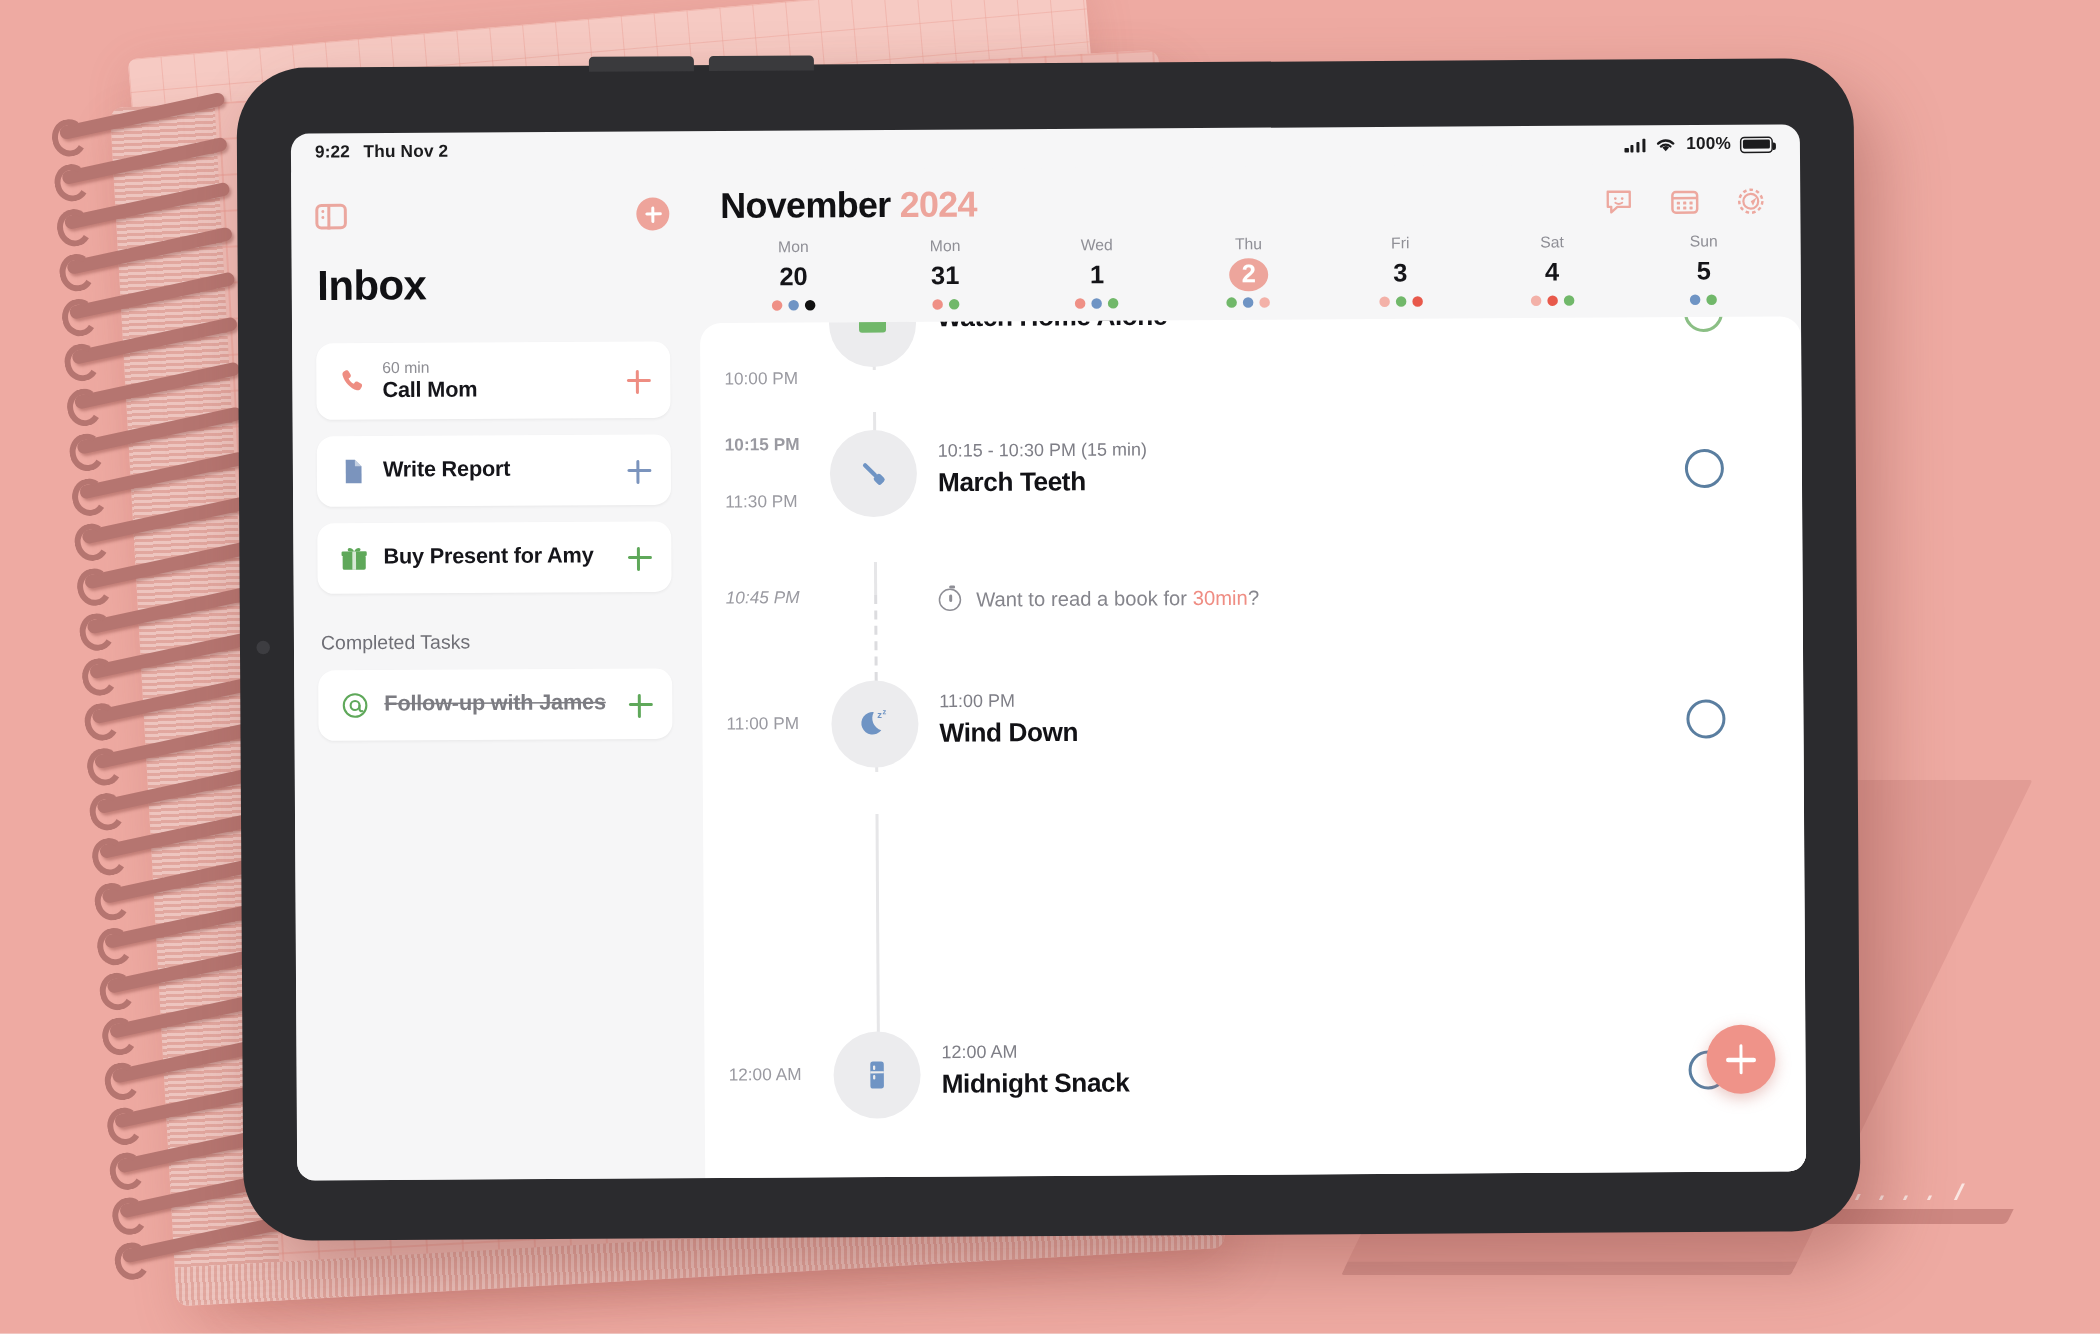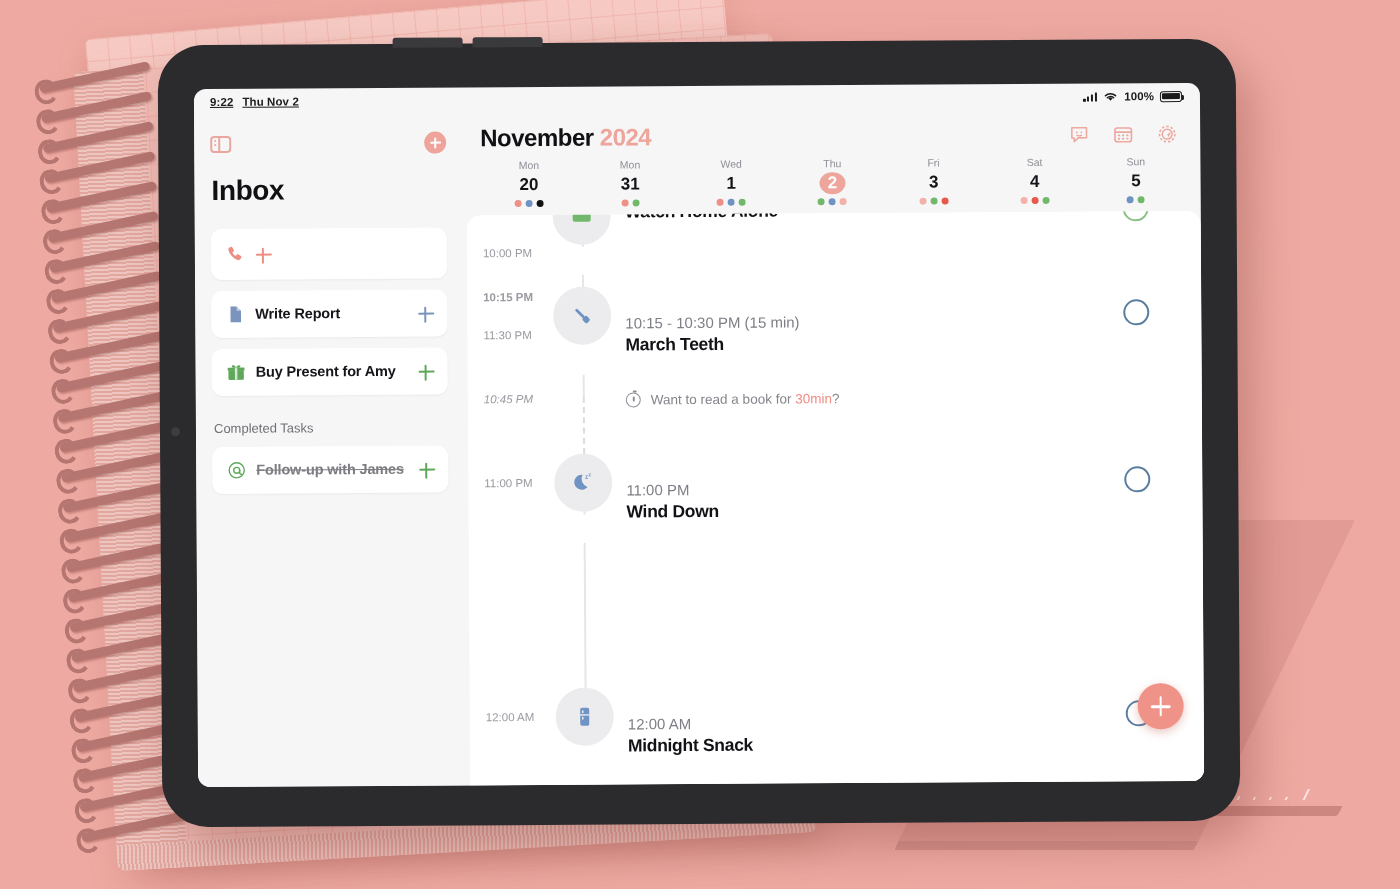--- a/index.html
+++ b/index.html
@@ -137,21 +137,21 @@
   }
 
   
   .statusbar{
     height:26px; flex:0 0 26px;
     display:flex; align-items:center; justify-content:space-between;
     padding:0 18px 0 16px;
     font-size:11.5px; font-weight:bold; color:#1b1b1d;
     letter-spacing:.1px;
   }
-  .sb-left{ display:flex; gap:9px; align-items:center;text-decoration:underline;}
+  .sb-left{ display:flex; gap:9px; align-items:center;}
   .sb-right{ display:flex; gap:6px; align-items:center;}
   .sig{ display:flex; align-items:flex-end; gap:1.5px; height:10px;}
   .sig i{ width:2.4px; background:#1b1b1d; border-radius:.5px; display:block;}
   .sig i:nth-child(1){height:3.5px;} .sig i:nth-child(2){height:5.5px;}
   .sig i:nth-child(3){height:7.5px;} .sig i:nth-child(4){height:9.5px;}
   .batt{
     width:22px;height:11px;border:1.4px solid #1b1b1d;border-radius:3px;
     position:relative; padding:1.4px;
   }
   .batt i{display:block;height:100%;width:100%;background:#1b1b1d;border-radius:1px;}
@@ -271,21 +271,21 @@
   .tl-line.dashed{
     background:none;
     border-left:2px dashed #dcdcdf;
     width:0;
   }
   .ev-ico{
     position:absolute; left:86px; width:58px; height:58px; border-radius:50%;
     background:#ececee; display:flex; align-items:center; justify-content:center;
   }
   .ev-text{ position:absolute; left:158px; }
-  .ev-time{ font-size:15px; color:#7e7e86; line-height:16px;margin-top:23px; }
+  .ev-time{ font-size:12px; color:#7e7e86; line-height:16px; }
   .ev-title{ font-size:17.5px; font-weight:bold; color:#121216; letter-spacing:-.3px; line-height:23px; margin-top:2px;}
   .ev-check{
     position:absolute; right:52px; width:26px; height:26px; border-radius:50%;
     border:2.5px solid #5a7ea0; cursor:pointer;
   }
   .ev-check.green{ border-color:#8bbf85; }
 
   .suggest{
     position:absolute; left:158px; display:flex; align-items:center; gap:10px;
     font-size:13.5px; color:#85858c;
@@ -405,20 +405,24 @@
 
         <div class="inbox-title">Inbox</div>
 
         <div id="taskList">
             <div class="task-card tall">
               <span class="t-ico">
                 <svg xmlns="http://www.w3.org/2000/svg" width="21" height="21" viewBox="0 0 24 24">
                   <path d="M6.3 3.6c.9-.5 1.9-.2 2.4.7l1.4 2.4c.5.9.2 1.9-.6 2.4l-.9.5c.5 1.8 2.2 3.6 4 4.2l.5-.9c.5-.9 1.5-1.2 2.4-.7l2.4 1.4c.9.5 1.2 1.5.7 2.4l-.9 1.5c-.6 1-1.7 1.4-2.9 1.1C10 17.2 5.6 12.6 4 7.1c-.3-1.1.1-2.2 1-2.8z" fill="#ee8d82"></path>
                 </svg>
               </span>
+              <div class="t-body">
+                <div class="t-dur">60 min</div>
+                <div class="t-title">Call Mom</div>
+              </div>
               <span class="t-plus" style="color: rgb(238, 141, 130);"></span>
             </div>
             <div class="task-card">
               <span class="t-ico">
                 <svg xmlns="http://www.w3.org/2000/svg" width="21" height="21" viewBox="0 0 24 24">
                   <path d="M6 3h7l5 5v13H6z" fill="#7b94bd"></path>
                   <path d="M13 3v5h5" fill="#fff" opacity=".55"></path>
                 </svg>
               </span>
               <div class="t-body">

